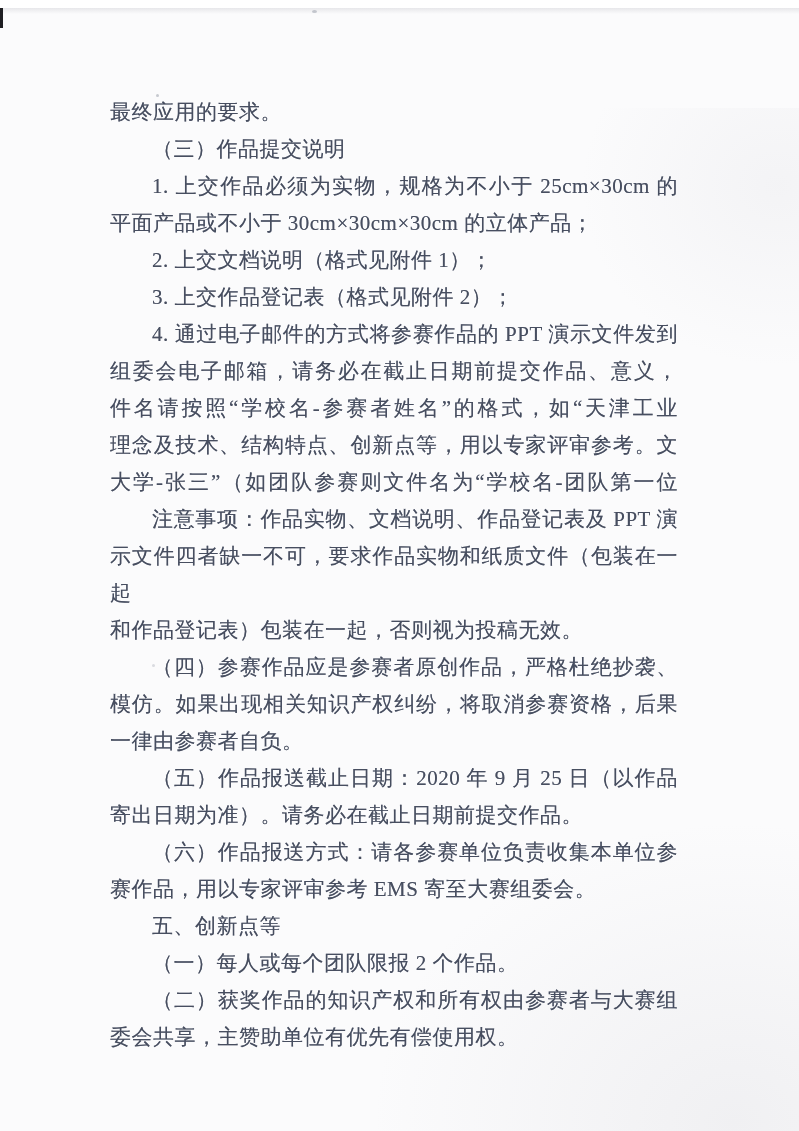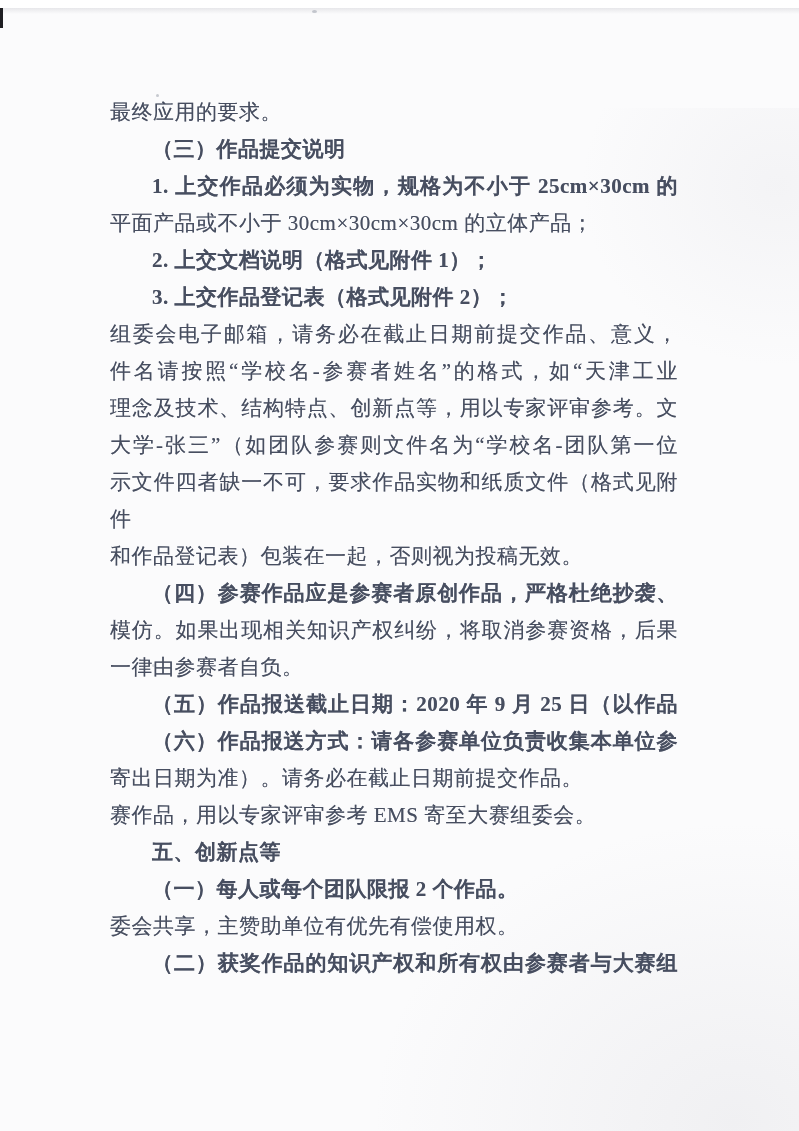--- a/index.html
+++ b/index.html
@@ -67,52 +67,53 @@
   }
   .line {
     text-align: justify;
     text-shadow: 0 0 0.5px rgba(71,78,96,0.55);
   }
   .line.just {
     text-align-last: justify;
   }
   .line.indent {
     text-indent: 2em;
-    font-weight: bold;
   }
 </style>
 </head>
 <body>
 
 <div class="page" style="background: rgb(251, 251, 252);">
   <div class="top-edge-band"></div>
   <div class="corner-mark" style="background: rgb(30, 30, 34);"></div>
   <div class="speck s1"></div>
   <div class="speck s2"></div>
   <div class="speck s3"></div>
   <div class="wash-mid-right"></div>
   <div class="wash-bottom-right"></div>
   <div class="doc" id="doc" style="color: rgb(71, 78, 96);">
       <div class="line">最终应用的要求。</div>
       <div class="line indent">（三）作品提交说明</div>
       <div class="line indent just">1. 上交作品必须为实物，规格为不小于 25cm×30cm 的</div>
       <div class="line">平面产品或不小于 30cm×30cm×30cm 的立体产品；</div>
       <div class="line indent">2. 上交文档说明（格式见附件 1）；</div>
       <div class="line indent">3. 上交作品登记表（格式见附件 2）；</div>
+      <div class="line indent just">4. 通过电子邮件的方式将参赛作品的 PPT 演示文件发到</div>
       <div class="line just">组委会电子邮箱，请务必在截止日期前提交作品、意义，</div>
       <div class="line just">件名请按照“学校名-参赛者姓名”的格式，如“天津工业</div>
       <div class="line just">理念及技术、结构特点、创新点等，用以专家评审参考。文</div>
       <div class="line just">大学-张三”（如团队参赛则文件名为“学校名-团队第一位</div>
-      <div class="line just">示文件四者缺一不可，要求作品实物和纸质文件（格式见附件</div>
+      <div class="line indent just">注意事项：作品实物、文档说明、作品登记表及 PPT 演</div>
+      <div class="line just">示文件四者缺一不可，要求作品实物和纸质文件（包装在一起</div>
       <div class="line">和作品登记表）包装在一起，否则视为投稿无效。</div>
       <div class="line indent just">（四）参赛作品应是参赛者原创作品，严格杜绝抄袭、</div>
       <div class="line just">模仿。如果出现相关知识产权纠纷，将取消参赛资格，后果</div>
       <div class="line">一律由参赛者自负。</div>
       <div class="line indent just">（五）作品报送截止日期：2020 年 9 月 25 日（以作品</div>
+      <div class="line">寄出日期为准）。请务必在截止日期前提交作品。</div>
       <div class="line indent just">（六）作品报送方式：请各参赛单位负责收集本单位参</div>
-      <div class="line">寄出日期为准）。请务必在截止日期前提交作品。</div>
       <div class="line">赛作品，用以专家评审参考 EMS 寄至大赛组委会。</div>
       <div class="line indent">五、创新点等</div>
       <div class="line indent">（一）每人或每个团队限报 2 个作品。</div>
+      <div class="line indent just">（二）获奖作品的知识产权和所有权由参赛者与大赛组</div>
       <div class="line">委会共享，主赞助单位有优先有偿使用权。</div>
-      <div class="line indent just">（二）获奖作品的知识产权和所有权由参赛者与大赛组</div>
     </div>
 </div>
 
 </body></html>

